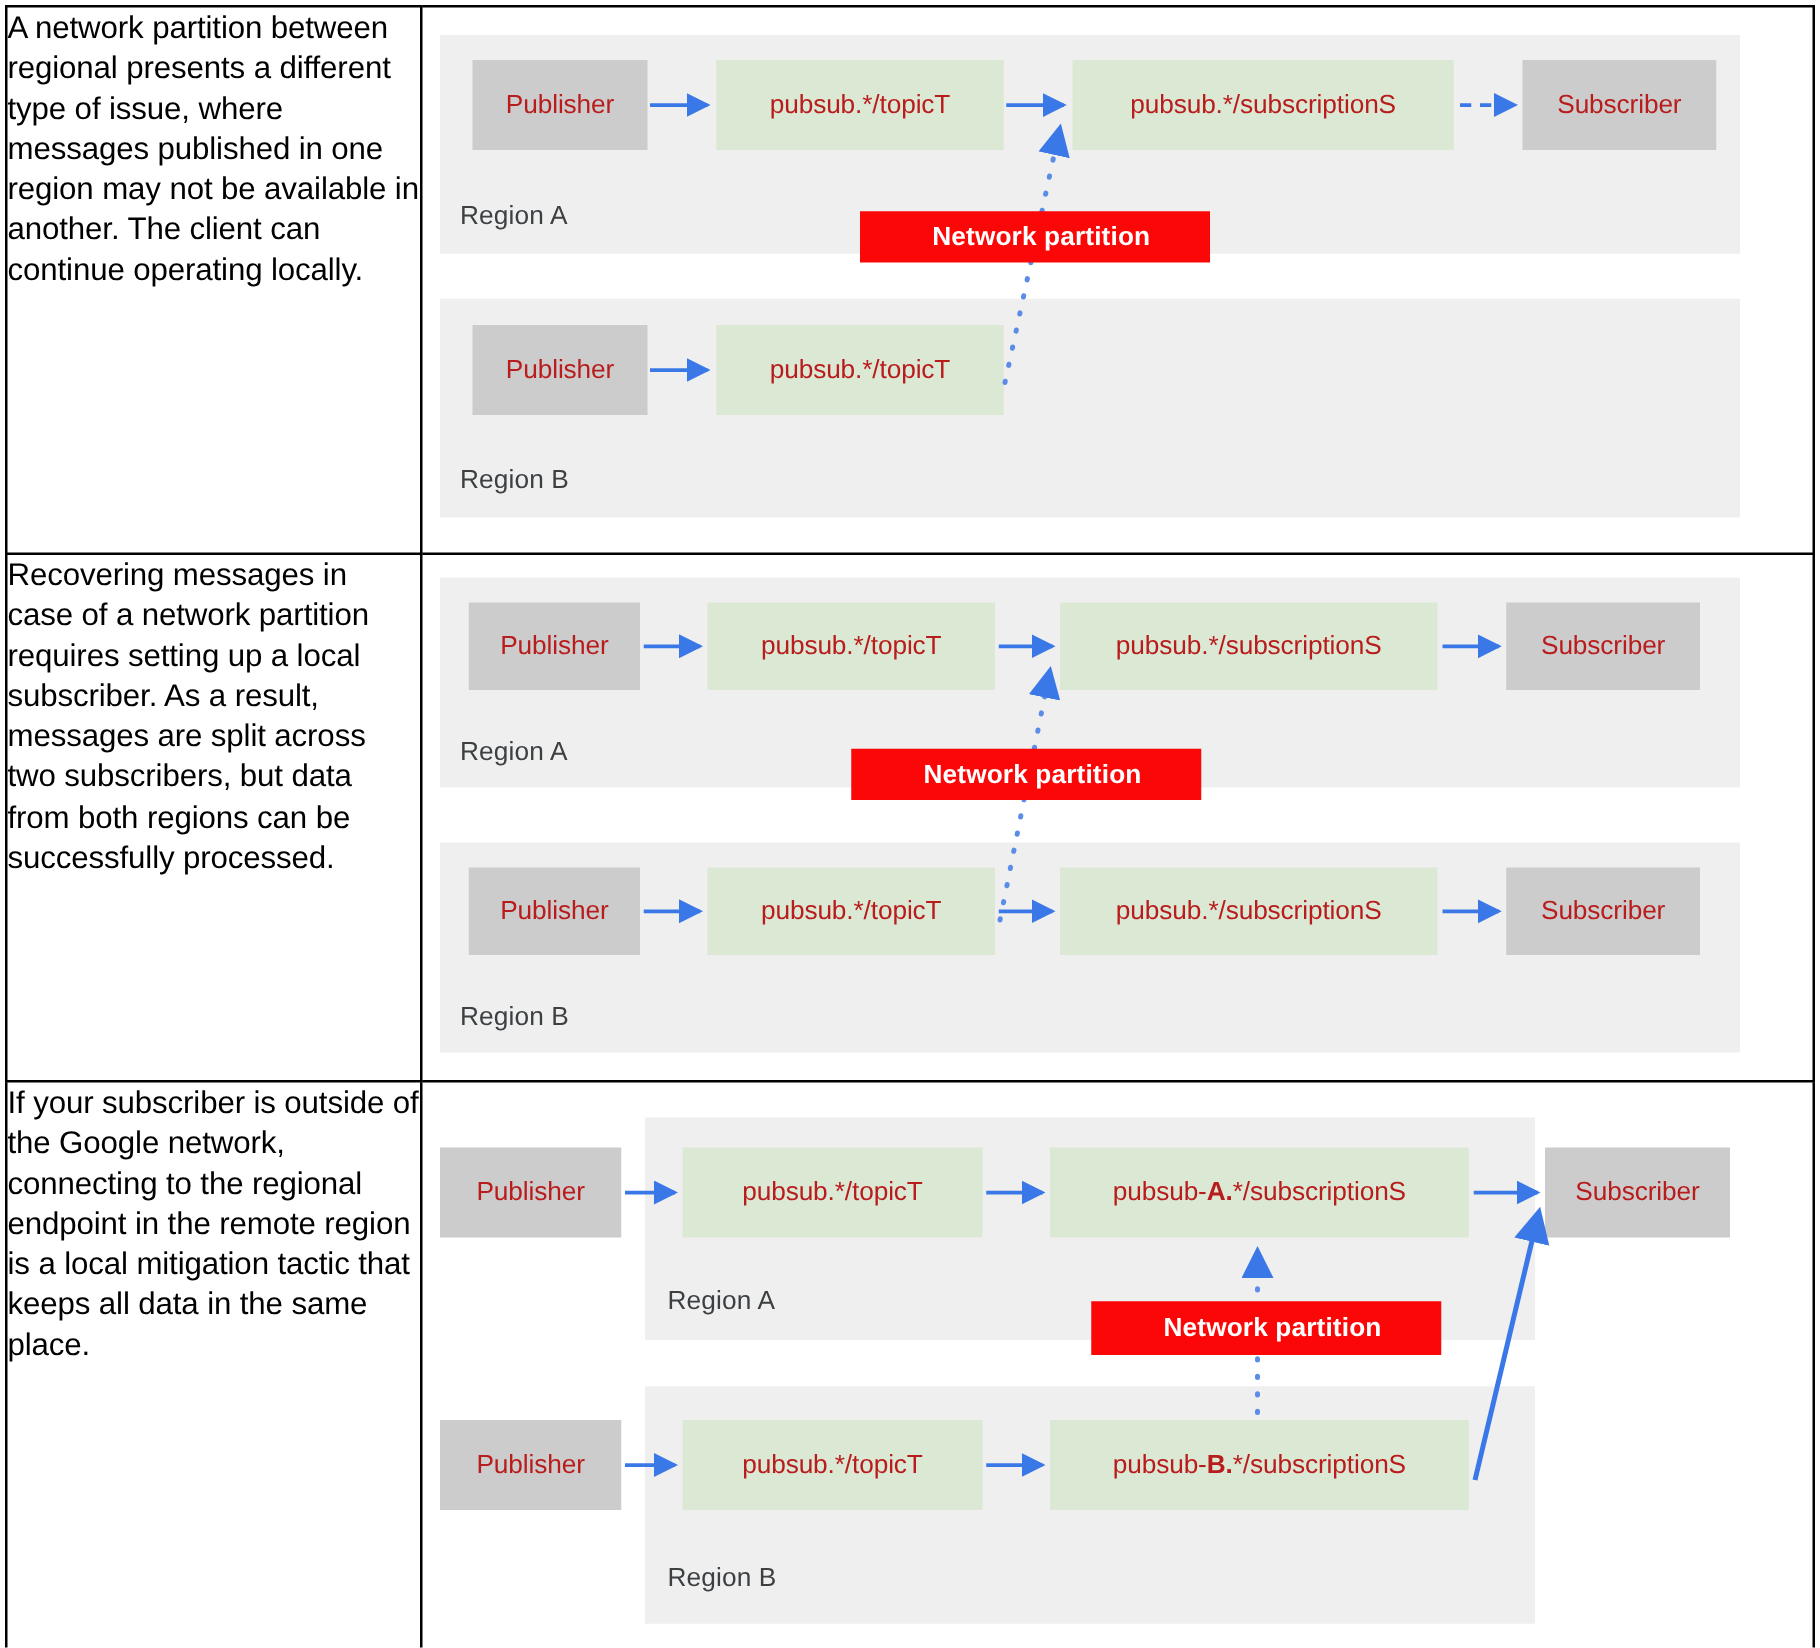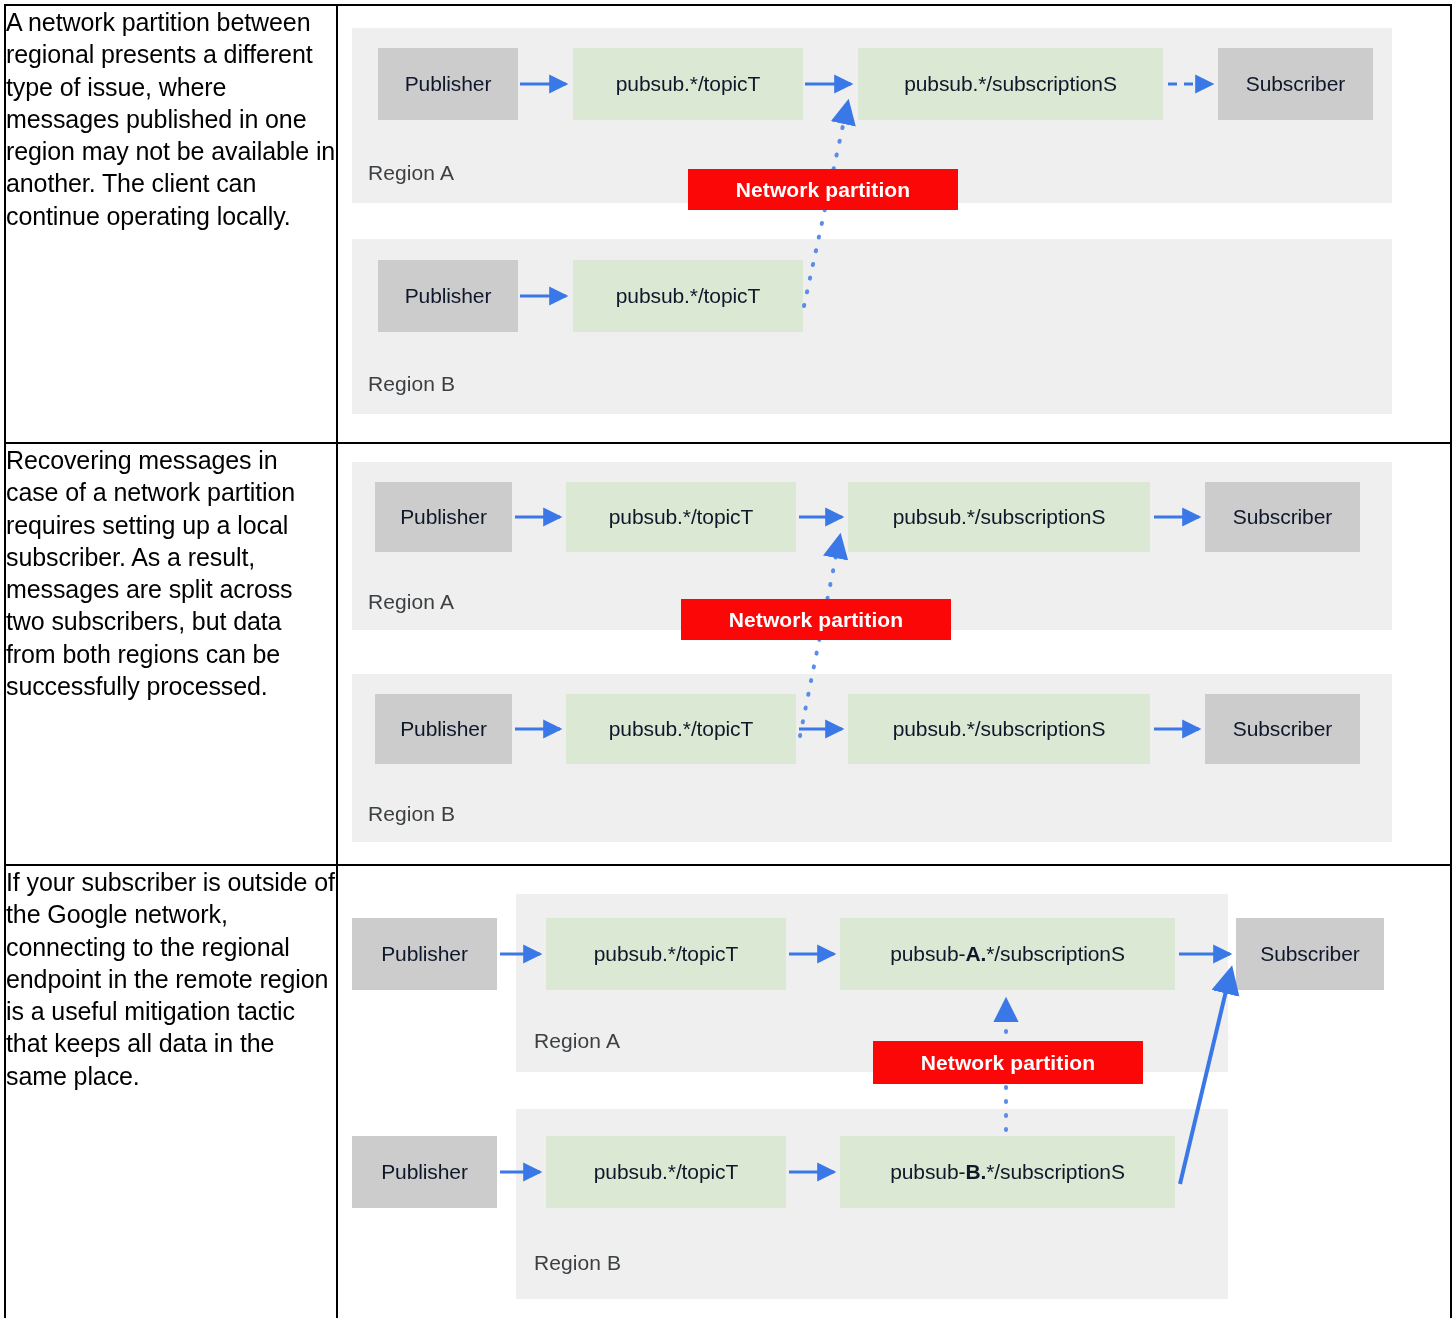--- a/index.html
+++ b/index.html
@@ -37,37 +37,38 @@
   .regionlabel{
     position:absolute;
     font-size:21px;
     color:#3c4043;
     letter-spacing:0.1px;
   }
   .node{
     position:absolute;
     display:flex;align-items:center;justify-content:center;
     font-size:21px;
-    color:#0f172a;
+    color:#b91c1c;
     letter-spacing:-0.1px;
     white-space:nowrap;
     box-sizing:border-box;
   }
   .node.grey{background:#cccccc;}
   .node.green{background:#dbe8d4;}
   .badge{
     position:absolute;
     background:#fb0707;
     color:#ffffff;
     font-weight:bold;
     font-size:21px;
     letter-spacing:0.1px;
     display:flex;align-items:center;justify-content:center;
     white-space:nowrap;
     z-index:30;
+    padding-left:10px;
   }
   .arrowsvg{position:absolute;left:0;top:0;overflow:visible;z-index:20;}
   .r1 td{height:436px;}
   .r2 td{height:420px;}
   .r3 td{height:454px;}
 </style>
 </head>
 <body>
 
 <div class="sheet">
@@ -154,21 +155,21 @@
             <line x1="462" y1="292" x2="502" y2="92" stroke="#5b8de8" stroke-width="4" stroke-linecap="round" stroke-dasharray="1 13" marker-end="url(#ah2)"></line>
           </svg>
 
           <div class="badge" style="left:343px;top:155px;width:270px;height:41px;">Network partition</div>
         </div>
       </td>
     </tr>
 
     <tr class="r3">
       <td class="textcell">
-        <div class="blurb">If your subscriber is outside of the Google network, connecting to the regional endpoint in the remote region is a useful mitigation tactic that keeps all data in the same place.</div>
+        <div class="blurb">If your subscriber is outside of the Google network, connecting to the regional endpoint in the remote region is a local mitigation tactic that keeps all data in the same place.</div>
       </td>
       <td class="diagcell">
         <div class="diagwrap">
 
           <div class="region" style="left:178px;top:28px;width:712px;height:178px;"></div>
           <div class="regionlabel" style="left:196px;top:163px;">Region A</div>
 
           <div class="region" style="left:178px;top:243px;width:712px;height:190px;"></div>
           <div class="regionlabel" style="left:196px;top:385px;">Region B</div>
 

